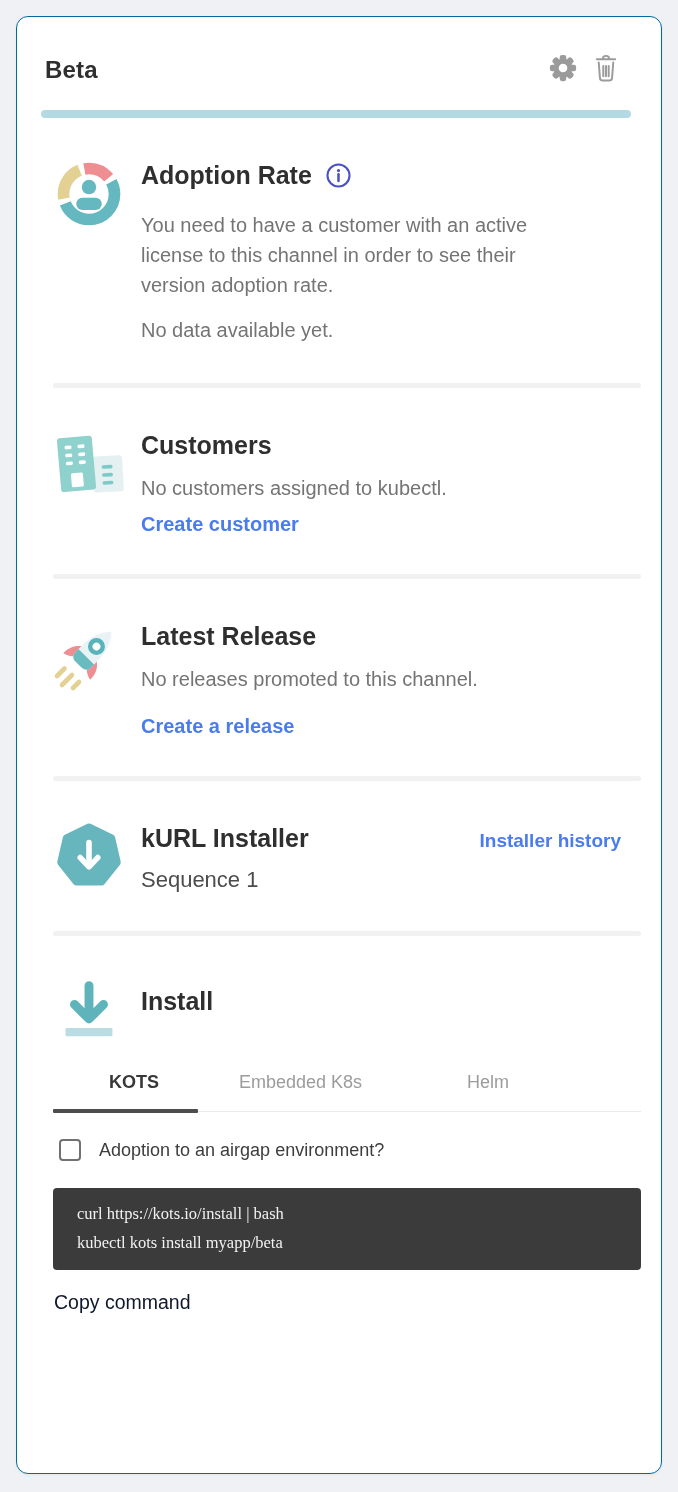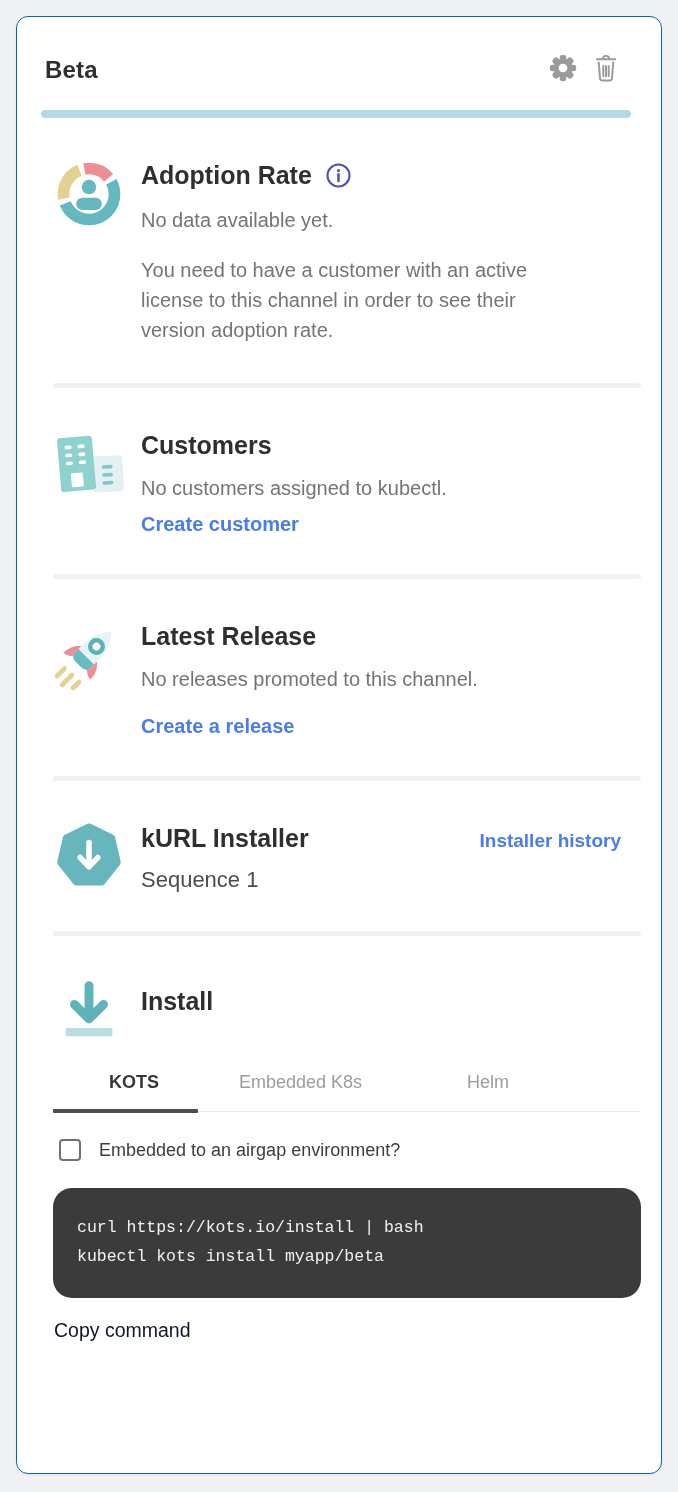--- a/index.html
+++ b/index.html
@@ -53,23 +53,23 @@
     background:#4d4d4d;border-radius:1px;
   }
 
   
   .airgap-row{display:flex;align-items:center;gap:18px;margin:27px 20px 0 42px;}
   .checkbox{width:18px;height:18px;border:2px solid #717171;border-radius:4px;background:#fff;flex:0 0 auto;cursor:pointer;}
   .airgap-label{font-size:18px;color:#3d3d3d;cursor:pointer;}
 
   
   .code-block{
-    margin:27px 20px 0 36px;border-radius:19px;
-    padding:26px 24px;
-    font-family:Liberation Mono, monospace;
+    margin:27px 20px 0 36px;border-radius:4px;
+    padding:12px 24px;
+    font-family:Liberation Serif, serif;
     font-size:16.5px;line-height:1.75;color:#f2f2f2;
   }
   .copy-link{display:inline-block;margin:21px 0 0 37px;font-size:19.5px;font-weight:400;color:#0f172a;text-decoration:none;}
 </style>
 </head>
 <body>
 
 <div class="card">
 
   
@@ -124,22 +124,22 @@
       <div class="section-title">
         <span>Adoption Rate</span>
         <span style="margin-left:13px;display:inline-flex;" title="About adoption rate">
           <svg width="27" height="27" viewBox="0 0 26 26" fill="none">
             <circle cx="13" cy="13" r="10.6" stroke="#4a51c0" stroke-width="2"></circle>
             <circle cx="13" cy="8.3" r="1.5" fill="#4a51c0"></circle>
             <path d="M13 11.8 V18.4" stroke="#4a51c0" stroke-width="2.4" stroke-linecap="round"></path>
           </svg>
         </span>
       </div>
+      <div class="muted para" style="margin-top:20px;">You need to have a customer with an active license to this channel in order to see their version adoption rate.</div>
       <div class="muted" style="margin-top:15px;">No data available yet.</div>
-      <div class="muted para" style="margin-top:20px;">You need to have a customer with an active license to this channel in order to see their version adoption rate.</div>
     </div>
   </div>
 
   <div class="divider"></div>
 
   
   <div class="section">
     <div class="icon-col">
       <span>
         <svg width="76" height="68" viewBox="0 0 76 68" fill="none">
@@ -237,21 +237,21 @@
   </div>
 
   <div class="tabs">
     <button class="tab tab-kots active">KOTS</button>
     <button class="tab tab-mid">Embedded K8s</button>
     <button class="tab tab-end">Helm</button>
   </div>
 
   <div class="airgap-row">
     <span class="checkbox" role="checkbox" aria-checked="false"></span>
-    <label class="airgap-label">Embedded to an airgap environment?</label>
+    <label class="airgap-label">Adoption to an airgap environment?</label>
   </div>
 
   <div class="code-block" style="background:#3b3b3b;">
     <div>curl https://kots.io/install | bash</div>
     <div>kubectl kots install myapp/beta</div>
   </div>
 
   <a href="#" class="copy-link">Copy command</a>
 
 </div>

